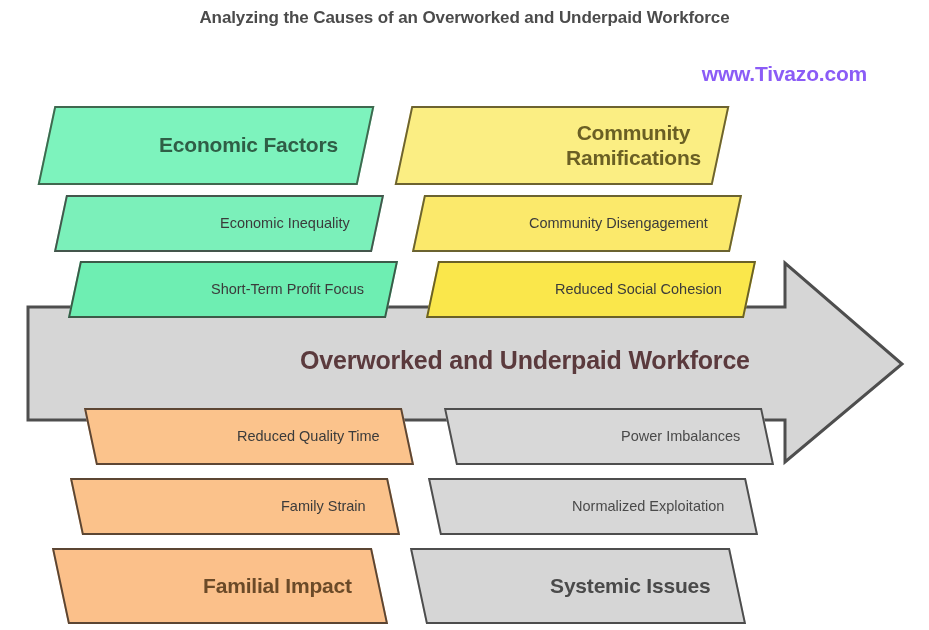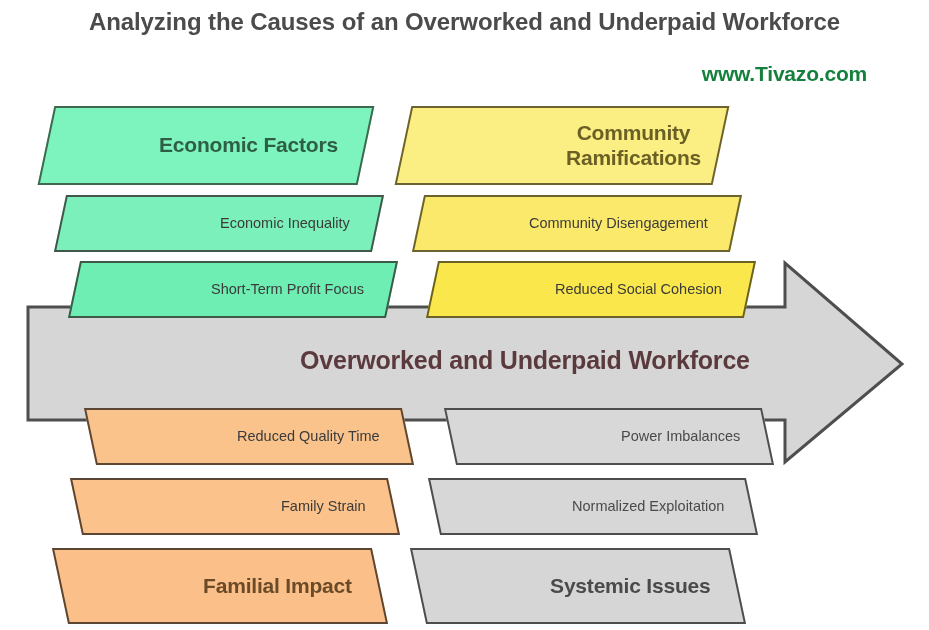--- a/index.html
+++ b/index.html
@@ -20,32 +20,32 @@
     overflow: hidden;
   }
 
   
   .page-title {
     position: absolute;
     left: 0;
     top: 8px;
     width: 929px;
     text-align: center;
-    font-size: 24px;
+    font-size: 17px;
     font-weight: bold;
     color: #4b4b4b;
     letter-spacing: -0.1px;
   }
   .site-url {
     position: absolute;
     right: 62px;
     top: 62px;
     font-size: 21px;
     font-weight: bold;
-    color: #15803d;
+    color: #8b5cf6;
     letter-spacing: -0.2px;
   }
 
   
   .arrow-layer {
     position: absolute;
     left: 0;
     top: 0;
     width: 929px;
     height: 630px;

